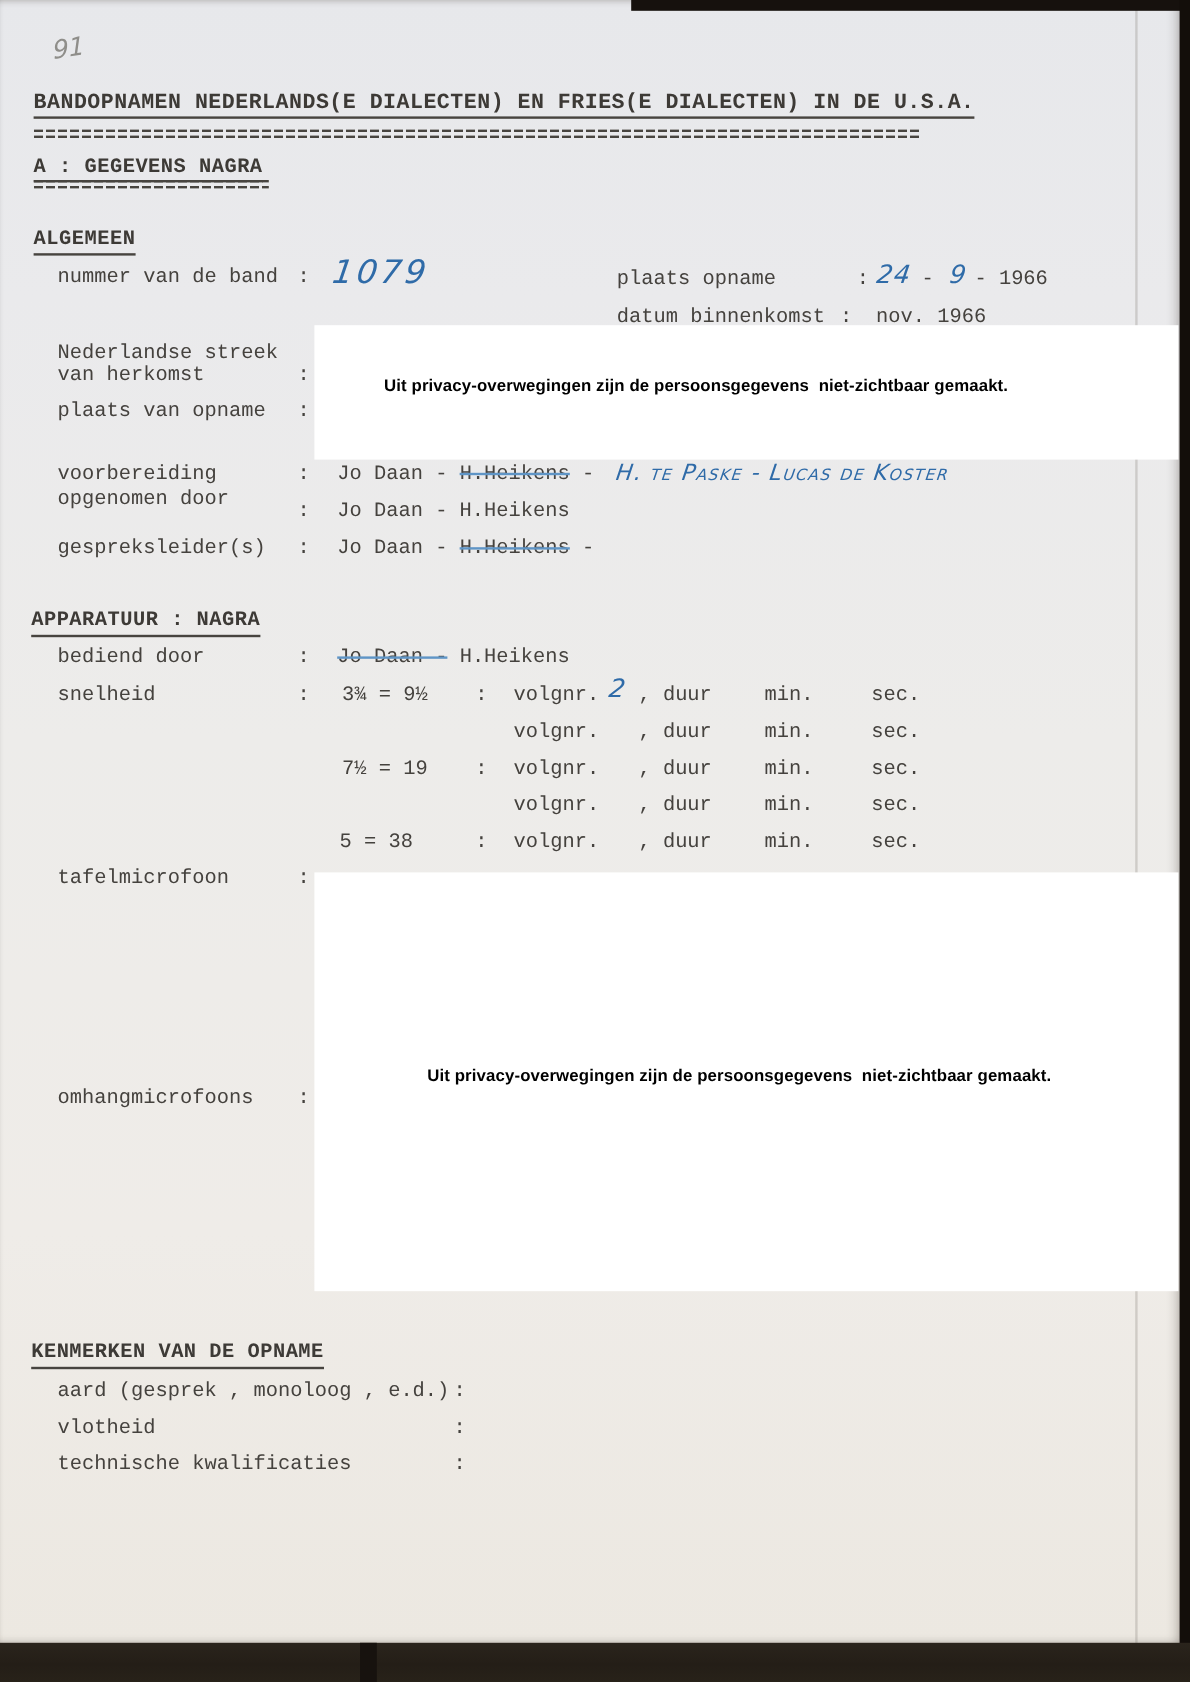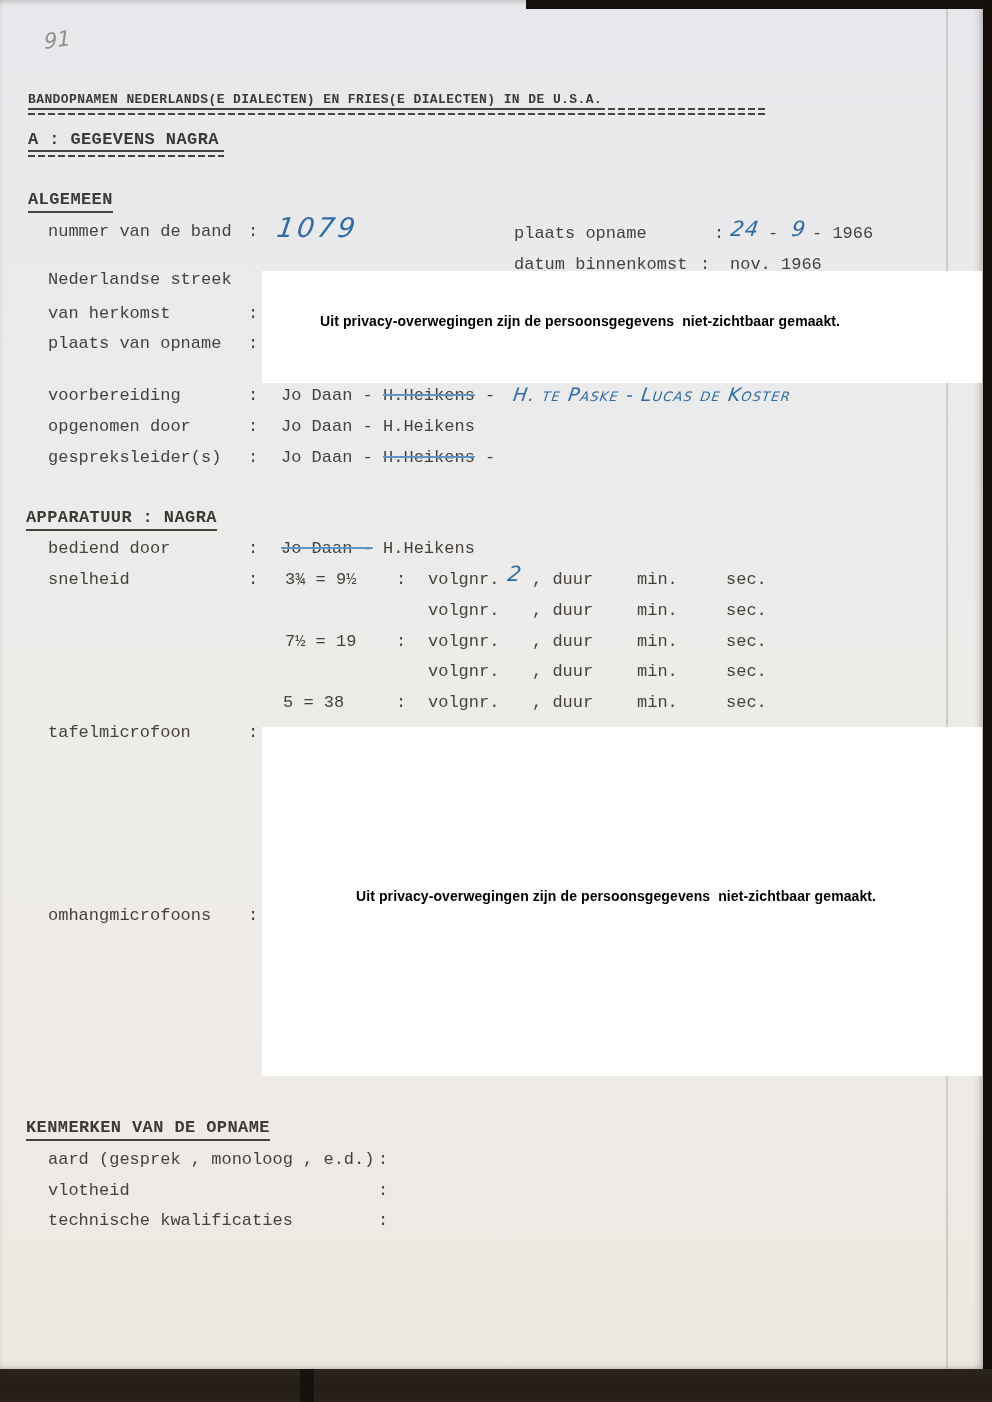--- a/index.html
+++ b/index.html
@@ -37,21 +37,21 @@
   .seam{position:absolute;left:300px;top:0;width:14px;height:33px;background:#17120e;}
 </style>
 </head>
 <body>
 
 <div class="stage">
   <div class="paper">
 
     <span class="pos pencil" style="left:44px;top:28px">91</span>
 
-    <span class="pos t b u" style="left:28px;top:92px;font-size:13px">BANDOPNAMEN NEDERLANDS(E DIALECTEN) EN FRIES(E DIALECTEN) IN DE U.S.A.</span>
+    <span class="pos t b u" style="left:28px;top:76px;font-size:18px">BANDOPNAMEN NEDERLANDS(E DIALECTEN) EN FRIES(E DIALECTEN) IN DE U.S.A.</span>
     <div class="eqrow" style="left:28px;top:108px;width:740px"></div>
 
     <span class="pos t b u" style="left:28px;top:130px">A : GEGEVENS NAGRA</span>
     <div class="eqrow" style="left:28px;top:150px;width:196px"></div>
 
     <span class="pos t b hu" style="left:28px;top:190px">ALGEMEEN</span>
 
     <span class="pos t" style="left:48px;top:222px">nummer van de band</span>
     <span class="pos t" style="left:248px;top:222px">:</span>
     <span class="pos hand hand-num" style="left:275px;top:212px">1079</span>
@@ -60,33 +60,33 @@
     <span class="pos t" style="left:714px;top:224px">:</span>
     <span class="pos hand hand-sm" style="left:729px;top:217px">24</span>
     <span class="pos t" style="left:768px;top:224px">-</span>
     <span class="pos hand hand-sm" style="left:790px;top:217px">9</span>
     <span class="pos t" style="left:812px;top:224px">- 1966</span>
 
     <span class="pos t" style="left:514px;top:255px">datum binnenkomst</span>
     <span class="pos t" style="left:700px;top:255px">:</span>
     <span class="pos t" style="left:730px;top:255px">nov. 1966</span>
 
-    <span class="pos t" style="left:48px;top:270px">Nederlandse streek</span>
+    <span class="pos t" style="left:48px;top:285px">Nederlandse streek</span>
     <span class="pos t" style="left:48px;top:304px">van herkomst</span>
     <span class="pos t" style="left:248px;top:304px">:</span>
 
     <span class="pos t" style="left:48px;top:334px">plaats van opname</span>
     <span class="pos t" style="left:248px;top:334px">:</span>
 
     <span class="pos t" style="left:48px;top:386px">voorbereiding</span>
     <span class="pos t" style="left:248px;top:386px">:</span>
     <span class="pos t" style="left:281px;top:386px"><span>Jo Daan - </span><span class="strike">H.Heikens</span><span> - </span></span>
     <span class="pos hand hand-name" style="left:512px;top:384px">H. te Paske - Lucas de Koster</span>
 
-    <span class="pos t" style="left:48px;top:417px">opgenomen door</span>
+    <span class="pos t" style="left:48px;top:407px">opgenomen door</span>
     <span class="pos t" style="left:248px;top:417px">:</span>
     <span class="pos t" style="left:281px;top:417px">Jo Daan - H.Heikens</span>
 
     <span class="pos t" style="left:48px;top:448px">gespreksleider(s)</span>
     <span class="pos t" style="left:248px;top:448px">:</span>
     <span class="pos t" style="left:281px;top:448px"><span>Jo Daan - </span><span class="strike">H.Heikens</span><span> -</span></span>
 
     <span class="pos t b hu" style="left:26px;top:508px">APPARATUUR : NAGRA</span>
 
     <span class="pos t" style="left:48px;top:539px">bediend door</span>

